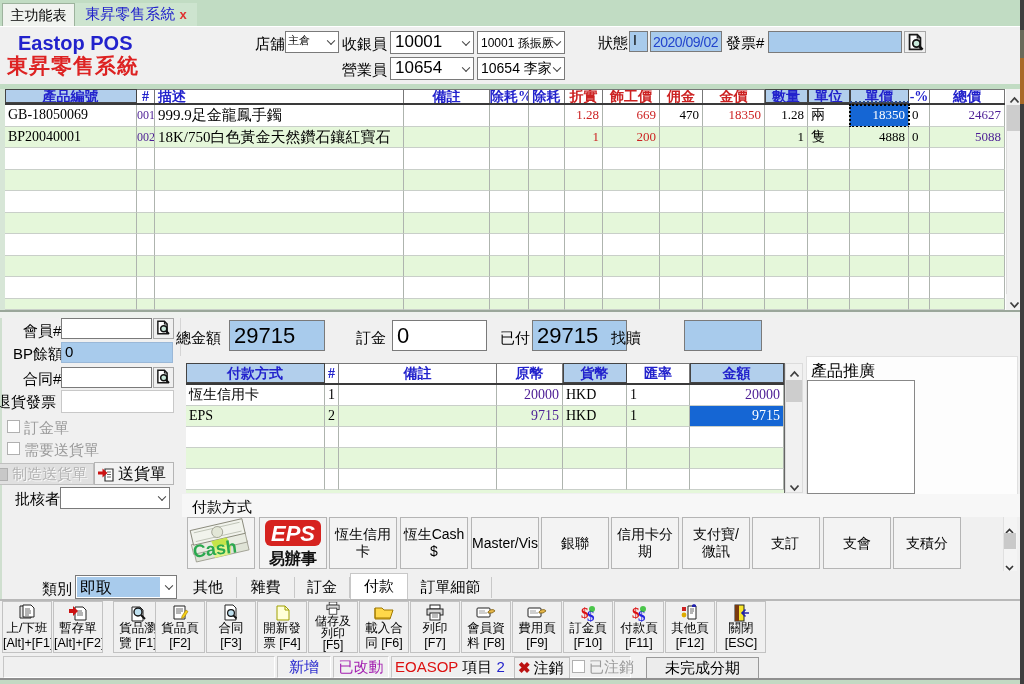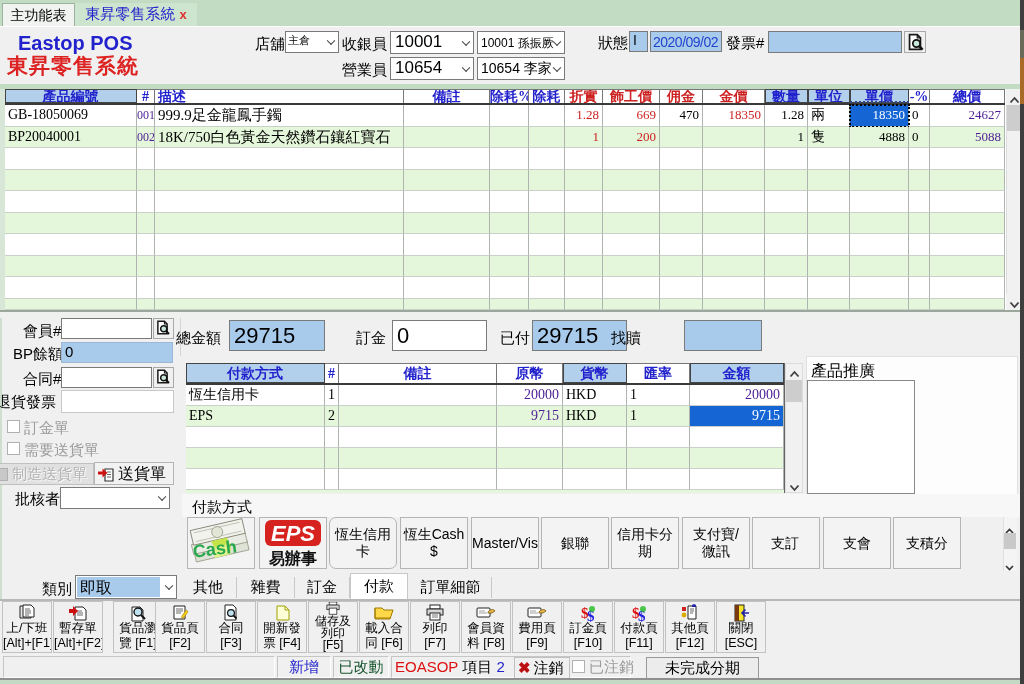--- a/index.html
+++ b/index.html
@@ -385,21 +385,21 @@
 <polygon points="24,21 40,21 42,30 40,38 24,38 26,30" fill="#c5e44a"></polygon>
 <polygon points="24,28 40,28 40,38 24,38" fill="#e4f393" opacity="0.9"></polygon>
 </g>
 <text x="27" y="37" font-size="18" font-weight="bold" fill="#2aa84e" font-family="Liberation Sans" text-anchor="middle" transform="rotate(-7 27 33)">Cash</text>
 </svg></div>
 <div class="paybtn" style="left:259px;top:517px;width:68px;height:52px;"><svg width="64" height="50" viewBox="0 0 64 50">
 <rect x="4" y="2" width="56" height="26" rx="6" fill="#d6231f"></rect>
 <text x="32" y="23" font-size="22" font-weight="bold" font-style="italic" fill="#fff" font-family="Liberation Sans" text-anchor="middle">EPS</text>
 <text x="32" y="46" font-size="16" font-weight="bold" fill="#111" font-family="Liberation Sans" text-anchor="middle">易辦事</text>
 </svg></div>
-<div class="paybtn" style="left:329px;top:517px;width:68px;height:52px;border-radius:7px;">
+<div class="paybtn" style="left:329px;top:517px;width:68px;height:52px;">
     <div style="position:absolute;left:0;right:0;top:50%;transform:translateY(-50%);">恆生信用<br>卡</div>
   </div>
 <div class="paybtn" style="left:400px;top:517px;width:68px;height:52px;">
     <div style="position:absolute;left:0;right:0;top:50%;transform:translateY(-50%);">恆生Cash<br>$</div>
   </div>
 <div class="paybtn" style="left:471px;top:517px;width:68px;height:52px;">
     <div style="position:absolute;left:0;right:0;top:50%;transform:translateY(-50%);">Master/Vis</div>
   </div>
 <div class="paybtn" style="left:541px;top:517px;width:68px;height:52px;">
     <div style="position:absolute;left:0;right:0;top:50%;transform:translateY(-50%);">銀聯</div>
@@ -554,21 +554,21 @@
         <rect x="3" y="1" width="9" height="16" fill="#f7e428" stroke="#222" stroke-width="1"></rect>
         <rect x="3" y="1" width="4" height="16" fill="#7a3a10"></rect>
         <path d="M17 9h-6m2.5-3.5L10 9l3.5 3.5" stroke="#2222aa" stroke-width="1.6" fill="none"></path>
       </svg></div>
     <div style="white-space:nowrap;">關閉<br>[ESC]</div>
   </div>
 
 <div class="abs" style="left:0;top:655px;width:1024px;height:24px;background:#f0f0f0;"></div>
 <div class="abs scell" style="left:3px;top:656px;width:272px;"></div>
 <div class="abs scell" style="left:277px;top:656px;width:54px;color:#2222cc;text-align:center;">新增</div>
-<div class="abs scell" style="left:333px;top:656px;width:56px;color:#14532d;text-align:center;">已改動</div>
+<div class="abs scell" style="left:333px;top:656px;width:56px;color:#a21caf;text-align:center;">已改動</div>
 <div class="abs scell" style="left:391px;top:656px;width:240px;"><span style="color:#dd1111;margin-left:3px;">EOASOP</span> <span>項目</span> <span style="color:#2222cc;">2</span></div>
 <div class="abs" style="left:514px;top:657px;width:56px;height:22px;border:1px solid #c0c0c0;background:#f0f0f0;font-size:15px;line-height:20px;"><span style="color:#bb1111;font-weight:bold;margin:0 3px;">✖</span>注銷</div>
 <div class="abs cb" style="left:572px;top:660px;"></div>
 <div class="abs gray" style="left:589px;top:658px;font-size:15px;">已注銷</div>
 <div class="abs" style="left:646px;top:657px;width:113px;height:22px;background:#ececec;border:1px solid #999;text-align:center;font-size:15px;line-height:20px;">未完成分期</div>
 <div class="abs" style="left:0;top:678px;width:1024px;height:2px;background:#8f8f8f;"></div>
 <div class="abs" style="left:0;top:680px;width:1024px;height:4px;background:#c3d9c3;"></div>
 
 <div class="abs" style="left:1020px;top:0;width:4px;height:684px;background:#3e3e3e;"></div>
 <div class="abs" style="left:1020px;top:58px;width:4px;height:46px;background:#a96a28;"></div>

